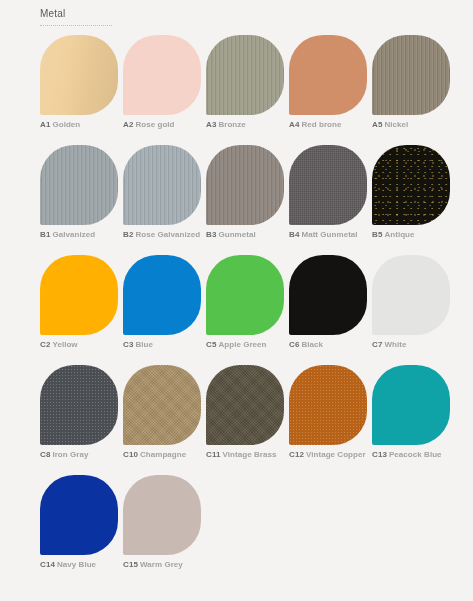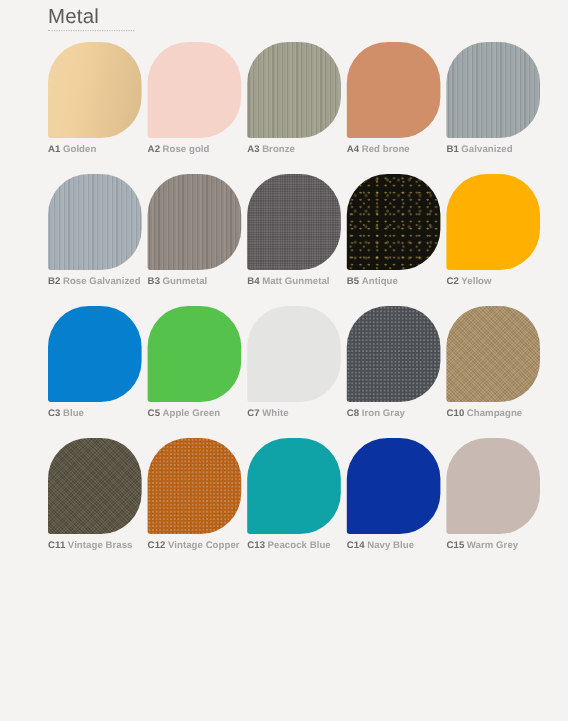--- a/index.html
+++ b/index.html
@@ -24,21 +24,21 @@
     background: #f4f3f1;
     padding: 0;
   }
 
   
   .header {
     padding: 6px 0 0 40px;
   }
 
   .page-title {
-    font-size: 17px;
+    font-size: 10px;
     color: #5a5a5a;
     font-weight: 400;
     letter-spacing: 0.2px;
     line-height: 16px;
   }
 
   .title-rule {
     margin-top: 3px;
     width: 72px;
     height: 1px;
@@ -182,20 +182,26 @@
         </div>
         <div class="swatch-label"><span class="swatch-code">A3</span><span class="swatch-name">Bronze</span></div>
       </div>
       <div class="swatch-cell">
         <div class="swatch-chip" style="background-color: rgb(208, 143, 104);">
           <div class="tex tex-none"></div>
         </div>
         <div class="swatch-label"><span class="swatch-code">A4</span><span class="swatch-name">Red brone</span></div>
       </div>
       <div class="swatch-cell">
+        <div class="swatch-chip" style="background-color: rgb(142, 131, 113);">
+          <div class="tex tex-brushed"></div>
+        </div>
+        <div class="swatch-label"><span class="swatch-code">A5</span><span class="swatch-name">Nickel</span></div>
+      </div>
+      <div class="swatch-cell">
         <div class="swatch-chip" style="background-color: rgb(154, 163, 166);">
           <div class="tex tex-brushed"></div>
         </div>
         <div class="swatch-label"><span class="swatch-code">B1</span><span class="swatch-name">Galvanized</span></div>
       </div>
       <div class="swatch-cell">
         <div class="swatch-chip" style="background-color: rgb(162, 172, 178);">
           <div class="tex tex-brushed"></div>
         </div>
         <div class="swatch-label"><span class="swatch-code">B2</span><span class="swatch-name">Rose Galvanized</span></div>
@@ -230,20 +236,26 @@
         </div>
         <div class="swatch-label"><span class="swatch-code">C3</span><span class="swatch-name">Blue</span></div>
       </div>
       <div class="swatch-cell">
         <div class="swatch-chip" style="background-color: rgb(85, 194, 76);">
           <div class="tex tex-none"></div>
         </div>
         <div class="swatch-label"><span class="swatch-code">C5</span><span class="swatch-name">Apple Green</span></div>
       </div>
       <div class="swatch-cell">
+        <div class="swatch-chip" style="background-color: rgb(20, 18, 16);">
+          <div class="tex tex-none"></div>
+        </div>
+        <div class="swatch-label"><span class="swatch-code">C6</span><span class="swatch-name">Black</span></div>
+      </div>
+      <div class="swatch-cell">
         <div class="swatch-chip" style="background-color: rgb(228, 228, 226);">
           <div class="tex tex-none"></div>
         </div>
         <div class="swatch-label"><span class="swatch-code">C7</span><span class="swatch-name">White</span></div>
       </div>
       <div class="swatch-cell">
         <div class="swatch-chip" style="background-color: rgb(75, 79, 84);">
           <div class="tex tex-speckle"></div>
         </div>
         <div class="swatch-label"><span class="swatch-code">C8</span><span class="swatch-name">Iron Gray</span></div>

